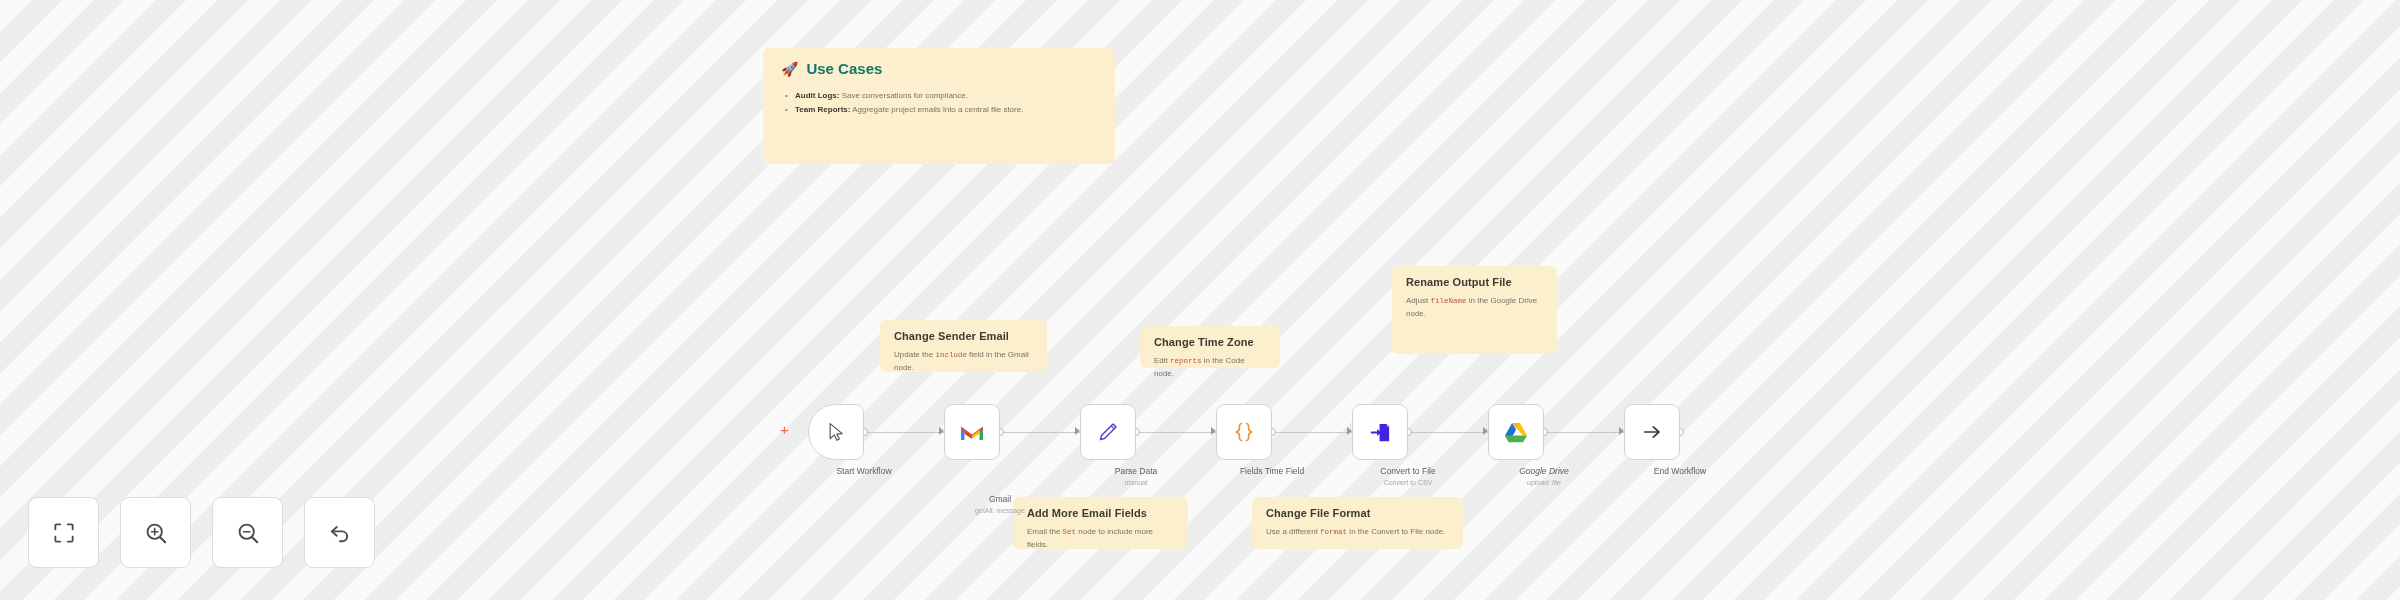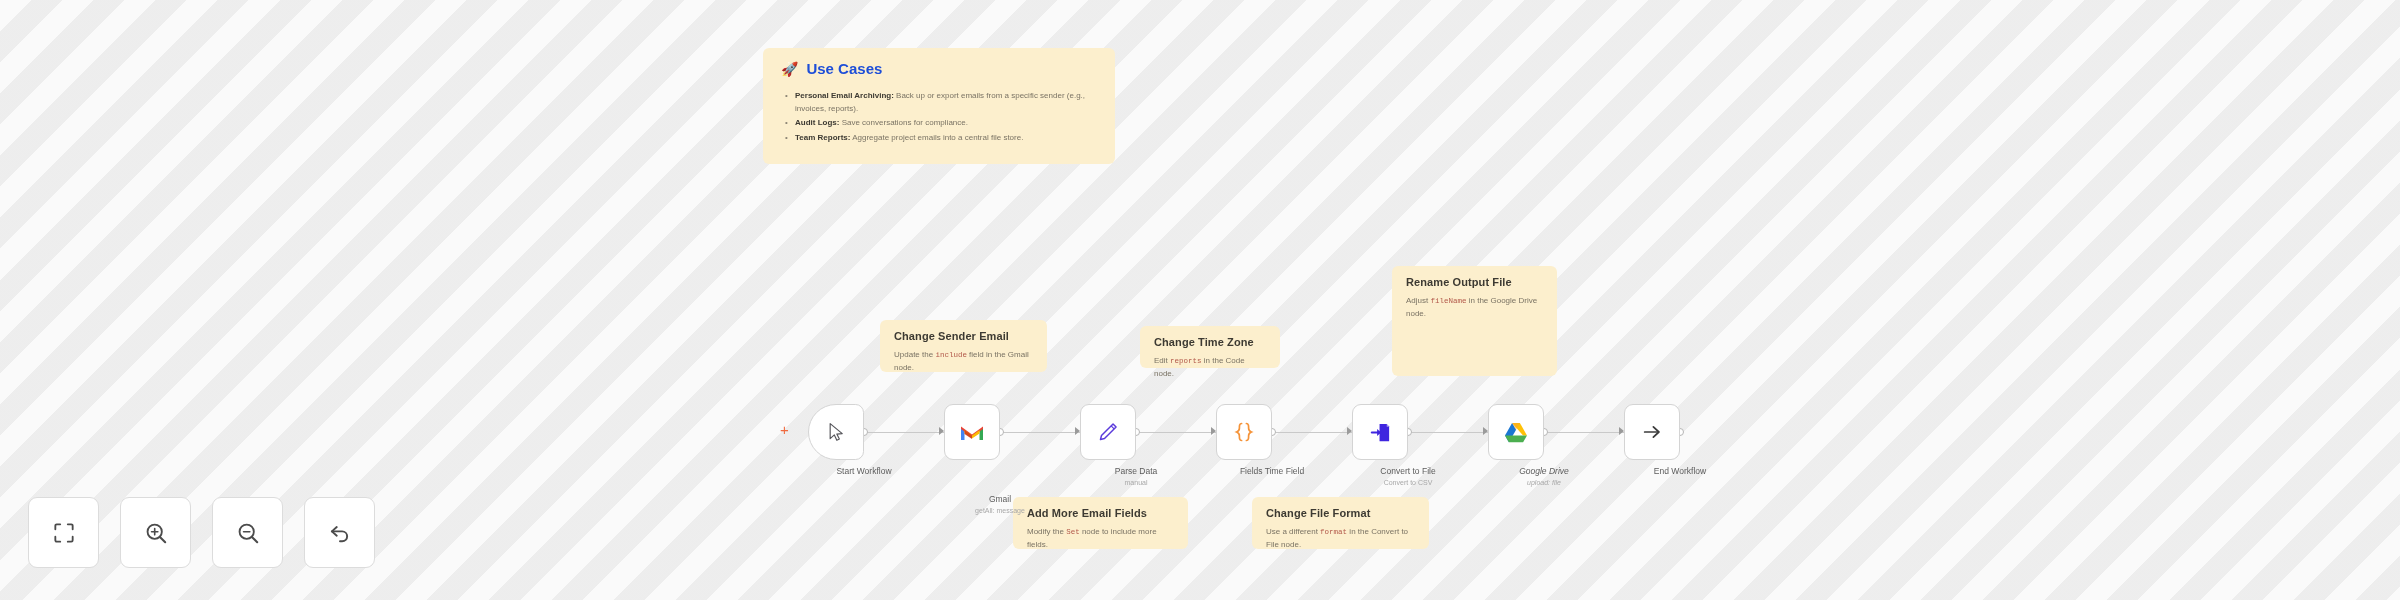--- a/index.html
+++ b/index.html
@@ -57,21 +57,21 @@
   
   #note-usecases {
     left: 763px; top: 48px;
     width: 352px; height: 116px;
     padding: 12px 18px;
   }
   #note-usecases .uc-head {
     display: flex; align-items: center; gap: 8px;
   }
   #note-usecases .uc-title {
-    font-size: 15px; font-weight: bold; color: #1d4ed8;
+    font-size: 15px; font-weight: bold; color: #0f766e;
   }
   .rocket { font-size: 14px; line-height: 1; color: #e5558a; }
   #note-usecases ul {
     margin-top: 12px;
     padding-left: 14px;
     list-style: none;
   }
   #note-usecases li {
     font-size: 8px;
     line-height: 1.65;
@@ -82,24 +82,24 @@
   #note-usecases li::before {
     content: "•";
     position: absolute;
     left: -10px;
     color: #8d8675;
   }
   #note-usecases li b { color: #3d3a32; }
 
   #note-sender  { left: 880px; top: 320px; width: 167px; height: 52px; }
   #note-tz      { left: 1140px; top: 326px; width: 140px; height: 42px; }
-  #note-drive   { left: 1392px; top: 266px; width: 165px; height: 110px; }
+  #note-drive   { left: 1392px; top: 266px; width: 165px; height: 88px; }
   #note-drive .note-block + .note-block { margin-top: 16px; }
   #note-fields  { left: 1013px; top: 497px; width: 175px; height: 52px; }
-  #note-format  { left: 1252px; top: 497px; width: 177px; height: 52px; }
+  #note-format  { left: 1252px; top: 497px; width: 211px; height: 52px; }
 
   
   #flow {
     position: absolute;
     left: 0; top: 0;
     width: 2400px; height: 600px;
     pointer-events: none;
   }
   #flow > * { pointer-events: auto; }
 
@@ -195,23 +195,20 @@
 
 <div id="canvas"></div>
 
 <div class="note" id="note-usecases">
   <div class="uc-head">
     <span class="rocket">🚀</span>
     <span class="uc-title">Use Cases</span>
   </div>
   <ul>
     <li>
-      <b>Personal Email Archiving:</b><span> Back up or export emails from a specific sender (e.g., invoices, reports).</span>
-    </li>
-    <li>
       <b>Audit Logs:</b><span> Save conversations for compliance.</span>
     </li>
     <li>
       <b>Team Reports:</b><span> Aggregate project emails into a central file store.</span>
     </li>
   </ul>
 </div>
 
 <div class="note" id="note-sender">
   <div class="note-title">Change Sender Email</div>
@@ -232,21 +229,21 @@
     <div class="note-title">Rename Output File</div>
     <div class="note-body">
       <span>Adjust </span><span class="code">fileName</span><span> in the Google Drive node.</span>
     </div>
   </div>
 </div>
 
 <div class="note" id="note-fields">
   <div class="note-title">Add More Email Fields</div>
   <div class="note-body">
-    <span>Modify the </span><span class="code">Set</span><span> node to include more fields.</span>
+    <span>Email the </span><span class="code">Set</span><span> node to include more fields.</span>
   </div>
 </div>
 
 <div class="note" id="note-format">
   <div class="note-title">Change File Format</div>
   <div class="note-body">
     <span>Use a different </span><span class="code">format</span><span> in the Convert to File node.</span>
   </div>
 </div>
 

